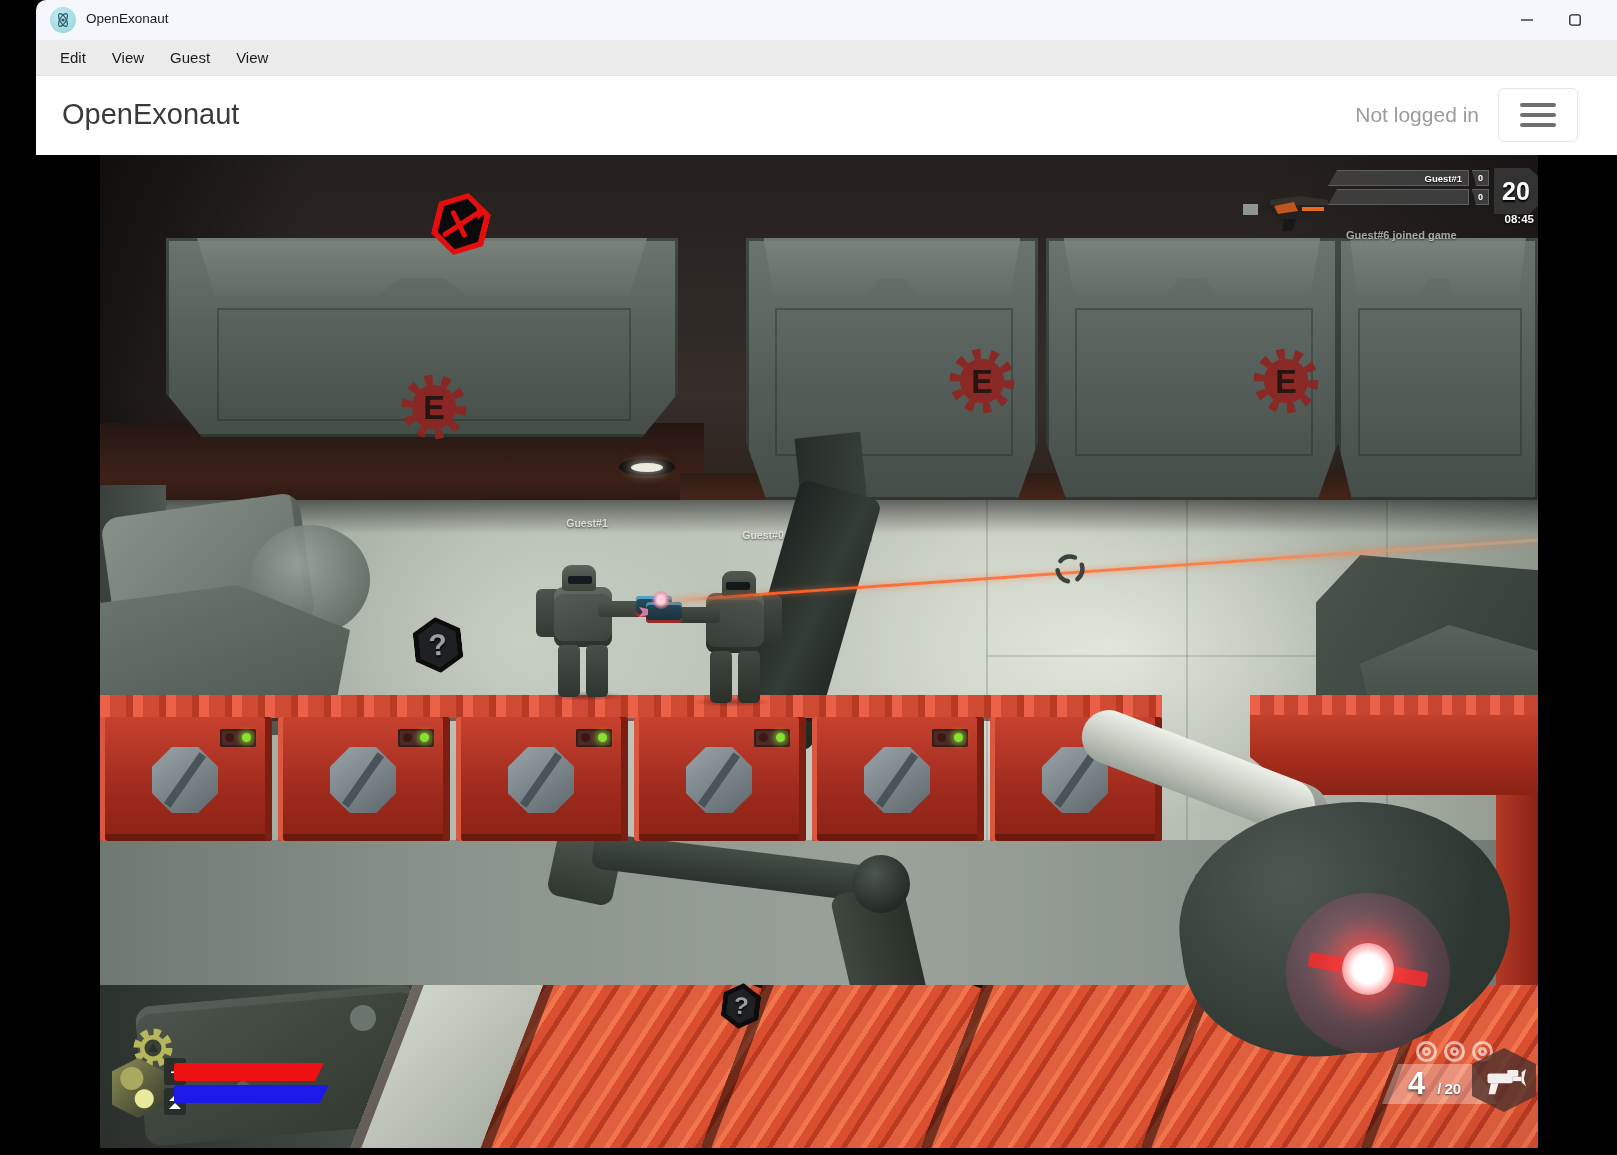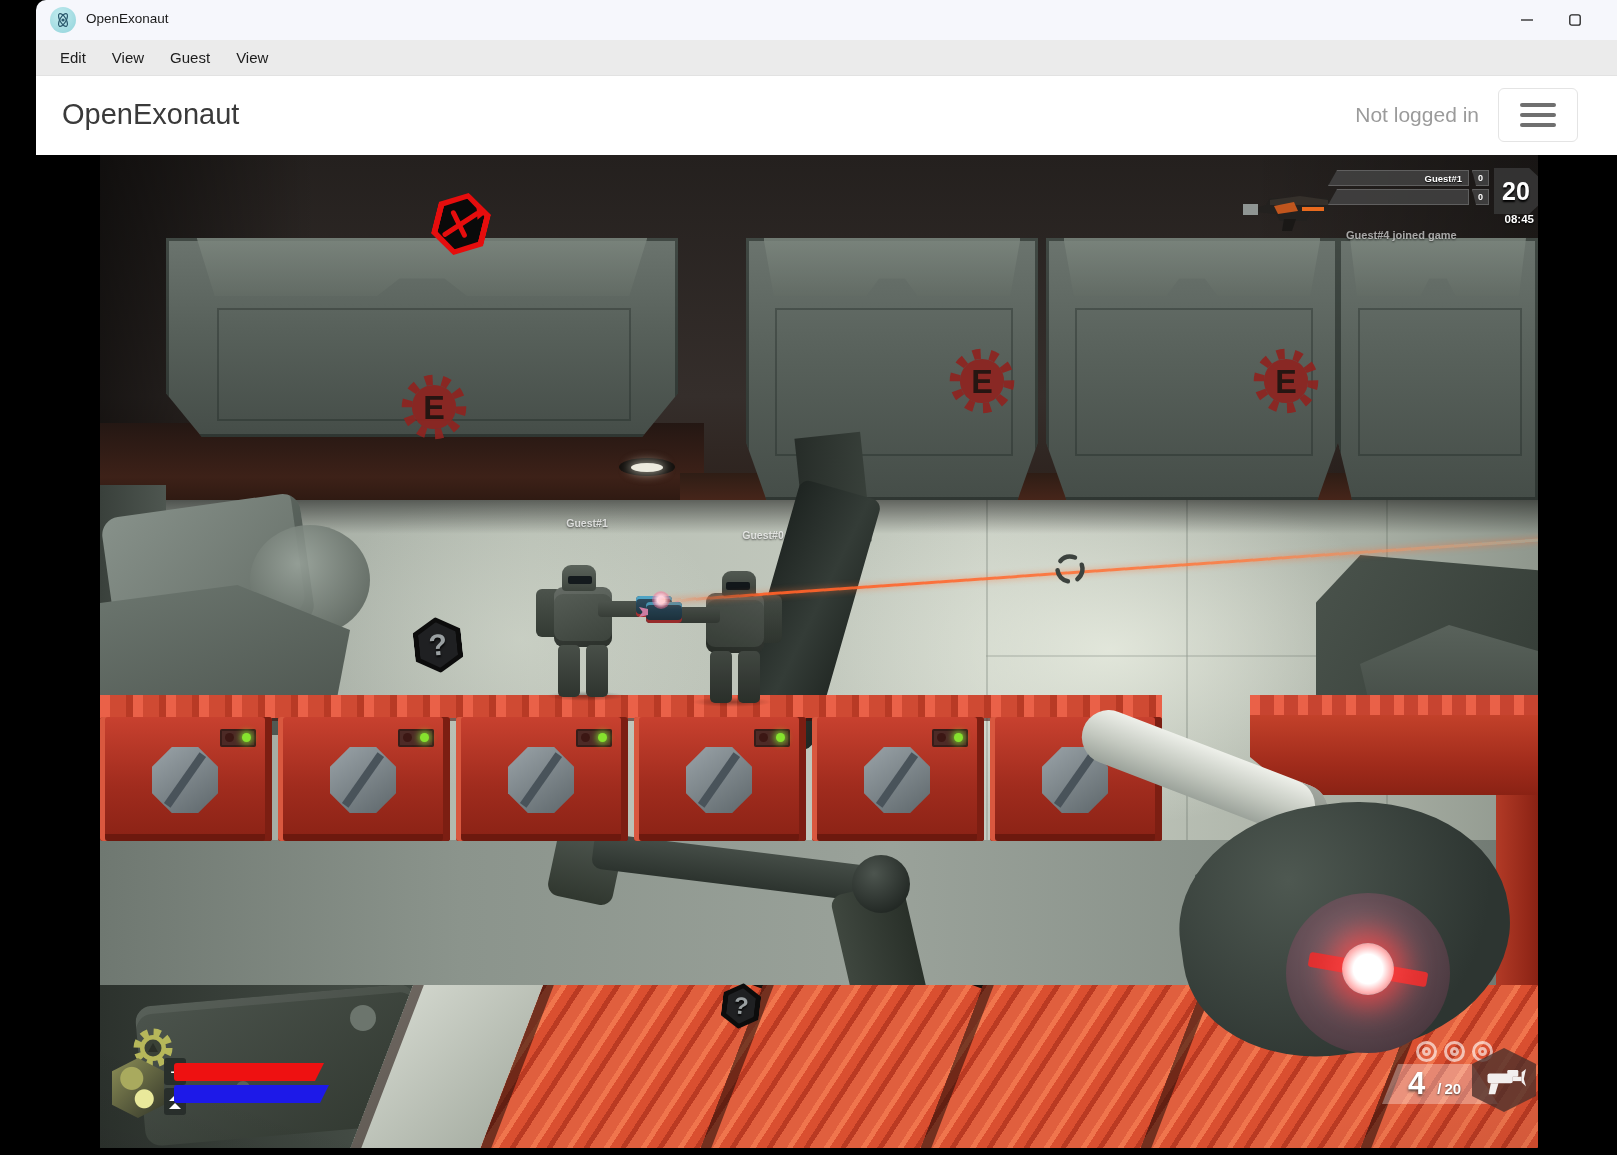--- a/index.html
+++ b/index.html
@@ -413,21 +413,21 @@
       <div class="hud-row" style="left:1228px; top:34px; width:141px;">
           <span></span>
         </div>
       <div class="hud-badge" style="left:1372px; top:34px;">
           <span>0</span>
         </div>
       <div class="big-score">
           <span>20</span>
         </div>
       <div class="timer">08:45</div>
-      <div class="event-msg">Guest#4 joined game</div>
+      <div class="event-msg">Guest#6 joined game</div>
 
       <div class="gear-hud">
         <svg width="46" height="46" viewBox="0 0 46 46">
             <circle cx="23" cy="23" r="15" fill="none" stroke="#b6b75a" stroke-width="9" stroke-dasharray="6.5 5.3"></circle>
             <circle cx="23" cy="23" r="13" fill="#b6b75a"></circle>
             <circle cx="23" cy="23" r="8.5" fill="#3a4136"></circle>
             <polygon points="23,18 28,27 18,27" fill="#2a2f27"></polygon>
           </svg>
       </div>
       <div class="avatar"></div>

